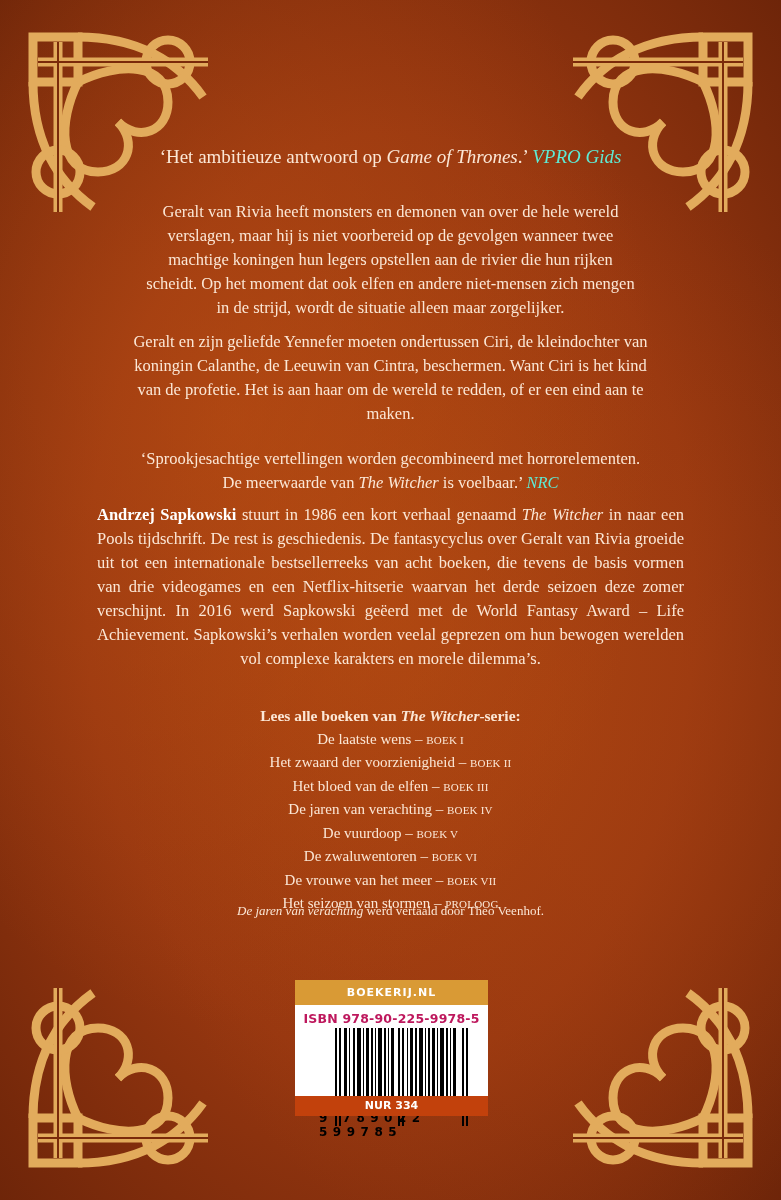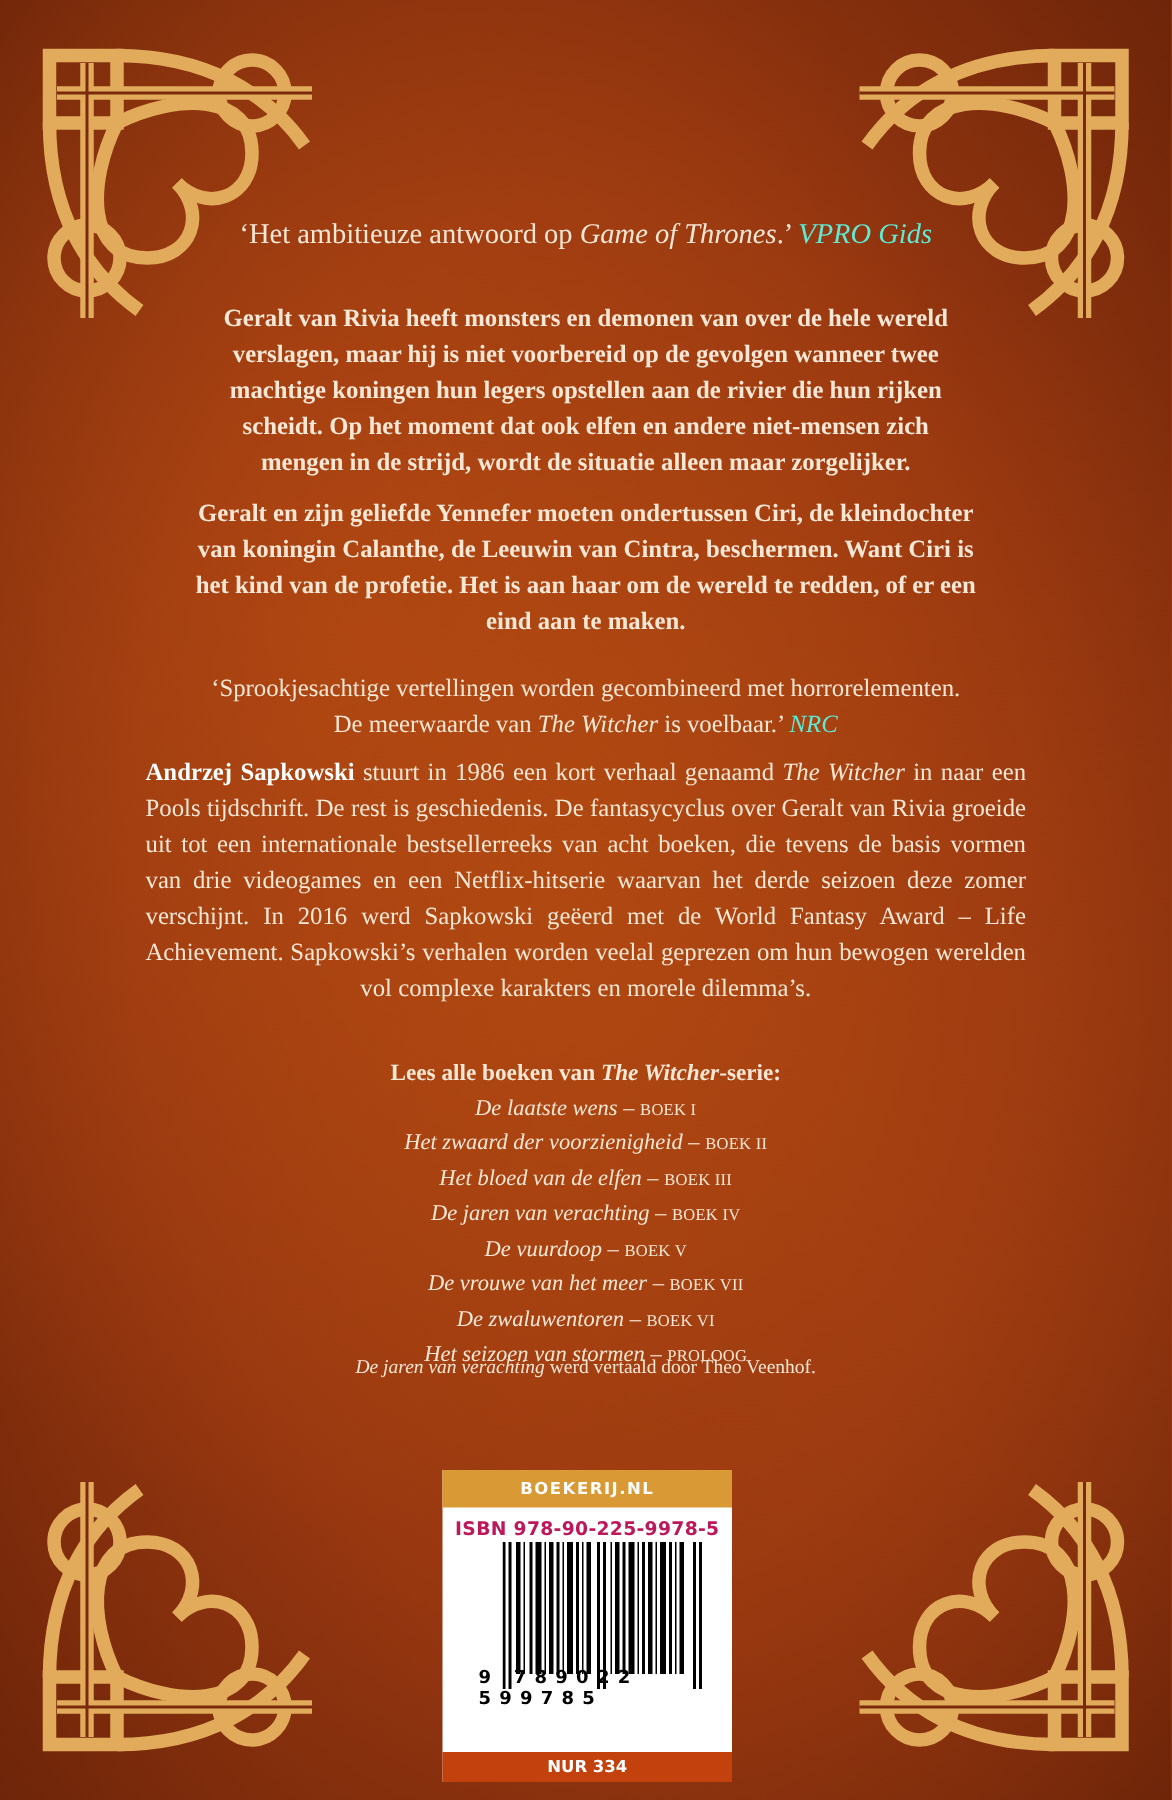--- a/index.html
+++ b/index.html
@@ -20,35 +20,35 @@
   .corner.tl { left:18px; top:22px; }
   .corner.tr { right:18px; top:22px; transform:scaleX(-1); }
   .corner.bl { left:18px; bottom:22px; transform:scaleY(-1); }
   .corner.br { right:18px; bottom:22px; transform:scale(-1,-1); }
 
   .content { position:absolute; left:0; right:0; top:0; color:#fbe7d6; text-align:center; }
   .quote1 { position:absolute; top:146px; left:0; right:0; font-size:19px; }
   .gold { color:#5eead4; }
   .italic { font-style:italic; }
 
-  .para { position:absolute; left:150px; right:150px; font-size:16.5px; line-height:24px; text-align:center;font-weight:bold; }
+  .para { position:absolute; left:150px; right:150px; font-size:16.5px; line-height:24px; text-align:center; }
   .p1 { top:200px; left:145px; right:145px; }
   .p2 { top:330px; left:130px; right:130px; }
   .quote2 { position:absolute; top:447px; left:130px; right:130px; font-size:16.5px; line-height:24px; }
   .bio { position:absolute; top:503px; left:97px; right:97px; font-size:16.5px; line-height:24px; text-align:justify; text-align-last:center; }
   .bio .author { color:#ffffff; font-weight:bold; }
 
   .series { position:absolute; top:705px; left:0; right:0; font-size:15px; line-height:22.5px; }
   .series .heading { font-weight:bold; font-size:15.5px; }
-  .series .book .t { font-style:italic; }
+  .series .book .t { }
   .series .book .n { font-size:11px; letter-spacing:0.2px; }
 
   .translator { position:absolute; top:903px; left:0; right:0; font-size:13px; }
 
-  .barcode-box { position:absolute; left:295px; top:980px; width:193px; height:208px; background:#fff; }
+  .barcode-box { position:absolute; left:295px; top:980px; width:193px; height:136px; background:#fff; }
   .bc-top { background:#d99a35; height:25px; color:#fff; font-family:"DejaVu Sans",sans-serif; font-weight:bold; font-size:11px; letter-spacing:1px; line-height:25px; text-align:center; }
   .bc-isbn { font-family:"DejaVu Sans",sans-serif; font-weight:bold; font-size:12.5px; color:#be185d; text-align:center; margin-top:6px; letter-spacing:0.2px; }
   .bars { margin:2px 0 0 40px; height:98px; width:133px; }
   .bc-digits { font-family:"DejaVu Sans",sans-serif; font-weight:bold; font-size:12px; color:#000; position:absolute; top:131px; left:24px; letter-spacing:5.5px; background:transparent; }
   .bc-bottom { position:absolute; bottom:0; left:0; right:0; background:#c2410c; height:20px; color:#fff; font-family:"DejaVu Sans",sans-serif; font-weight:bold; font-size:11px; line-height:20px; text-align:center; }
 </style>
 </head>
 <body>
 
 <div class="bg"></div>
@@ -147,22 +147,22 @@
 
   <div class="bio"><span class="author">Andrzej Sapkowski</span><span> stuurt in 1986 een kort verhaal genaamd </span><span class="italic">The Witcher</span><span> in naar een Pools tijdschrift. De rest is geschiedenis. De fantasycyclus over Geralt van Rivia groeide uit tot een internationale bestsellerreeks van acht boeken, die tevens de basis vormen van drie videogames en een Netflix-hitserie waarvan het derde seizoen deze zomer verschijnt. In 2016 werd Sapkowski geëerd met de World Fantasy Award – Life Achievement. Sapkowski’s verhalen worden veelal geprezen om hun bewogen werelden vol complexe karakters en morele dilemma’s.</span></div>
 
   <div class="series">
     <div class="heading"><span>Lees alle boeken van </span><span class="italic">The Witcher</span><span>-serie:</span></div>
     <div class="book"><span class="t">De laatste wens</span><span> – </span><span class="n">BOEK I</span></div>
     <div class="book"><span class="t">Het zwaard der voorzienigheid</span><span> – </span><span class="n">BOEK II</span></div>
     <div class="book"><span class="t">Het bloed van de elfen</span><span> – </span><span class="n">BOEK III</span></div>
     <div class="book"><span class="t">De jaren van verachting</span><span> – </span><span class="n">BOEK IV</span></div>
     <div class="book"><span class="t">De vuurdoop</span><span> – </span><span class="n">BOEK V</span></div>
+    <div class="book"><span class="t">De zwaluwentoren</span><span> – </span><span class="n">BOEK VI</span></div>
     <div class="book"><span class="t">De vrouwe van het meer</span><span> – </span><span class="n">BOEK VII</span></div>
-    <div class="book"><span class="t">De zwaluwentoren</span><span> – </span><span class="n">BOEK VI</span></div>
     <div class="book"><span class="t">Het seizoen van stormen</span><span> – </span><span class="n">PROLOOG</span></div>
   </div>
 
   <div class="translator"><span class="italic">De jaren van verachting</span><span> werd vertaald door Theo Veenhof.</span></div>
 </div>
 
 <div class="barcode-box">
   <div class="bc-top">BOEKERIJ.NL</div>
   <div class="bc-isbn">ISBN 978-90-225-9978-5</div>
   <svg class="bars" viewBox="0 0 133 98" preserveAspectRatio="none">

